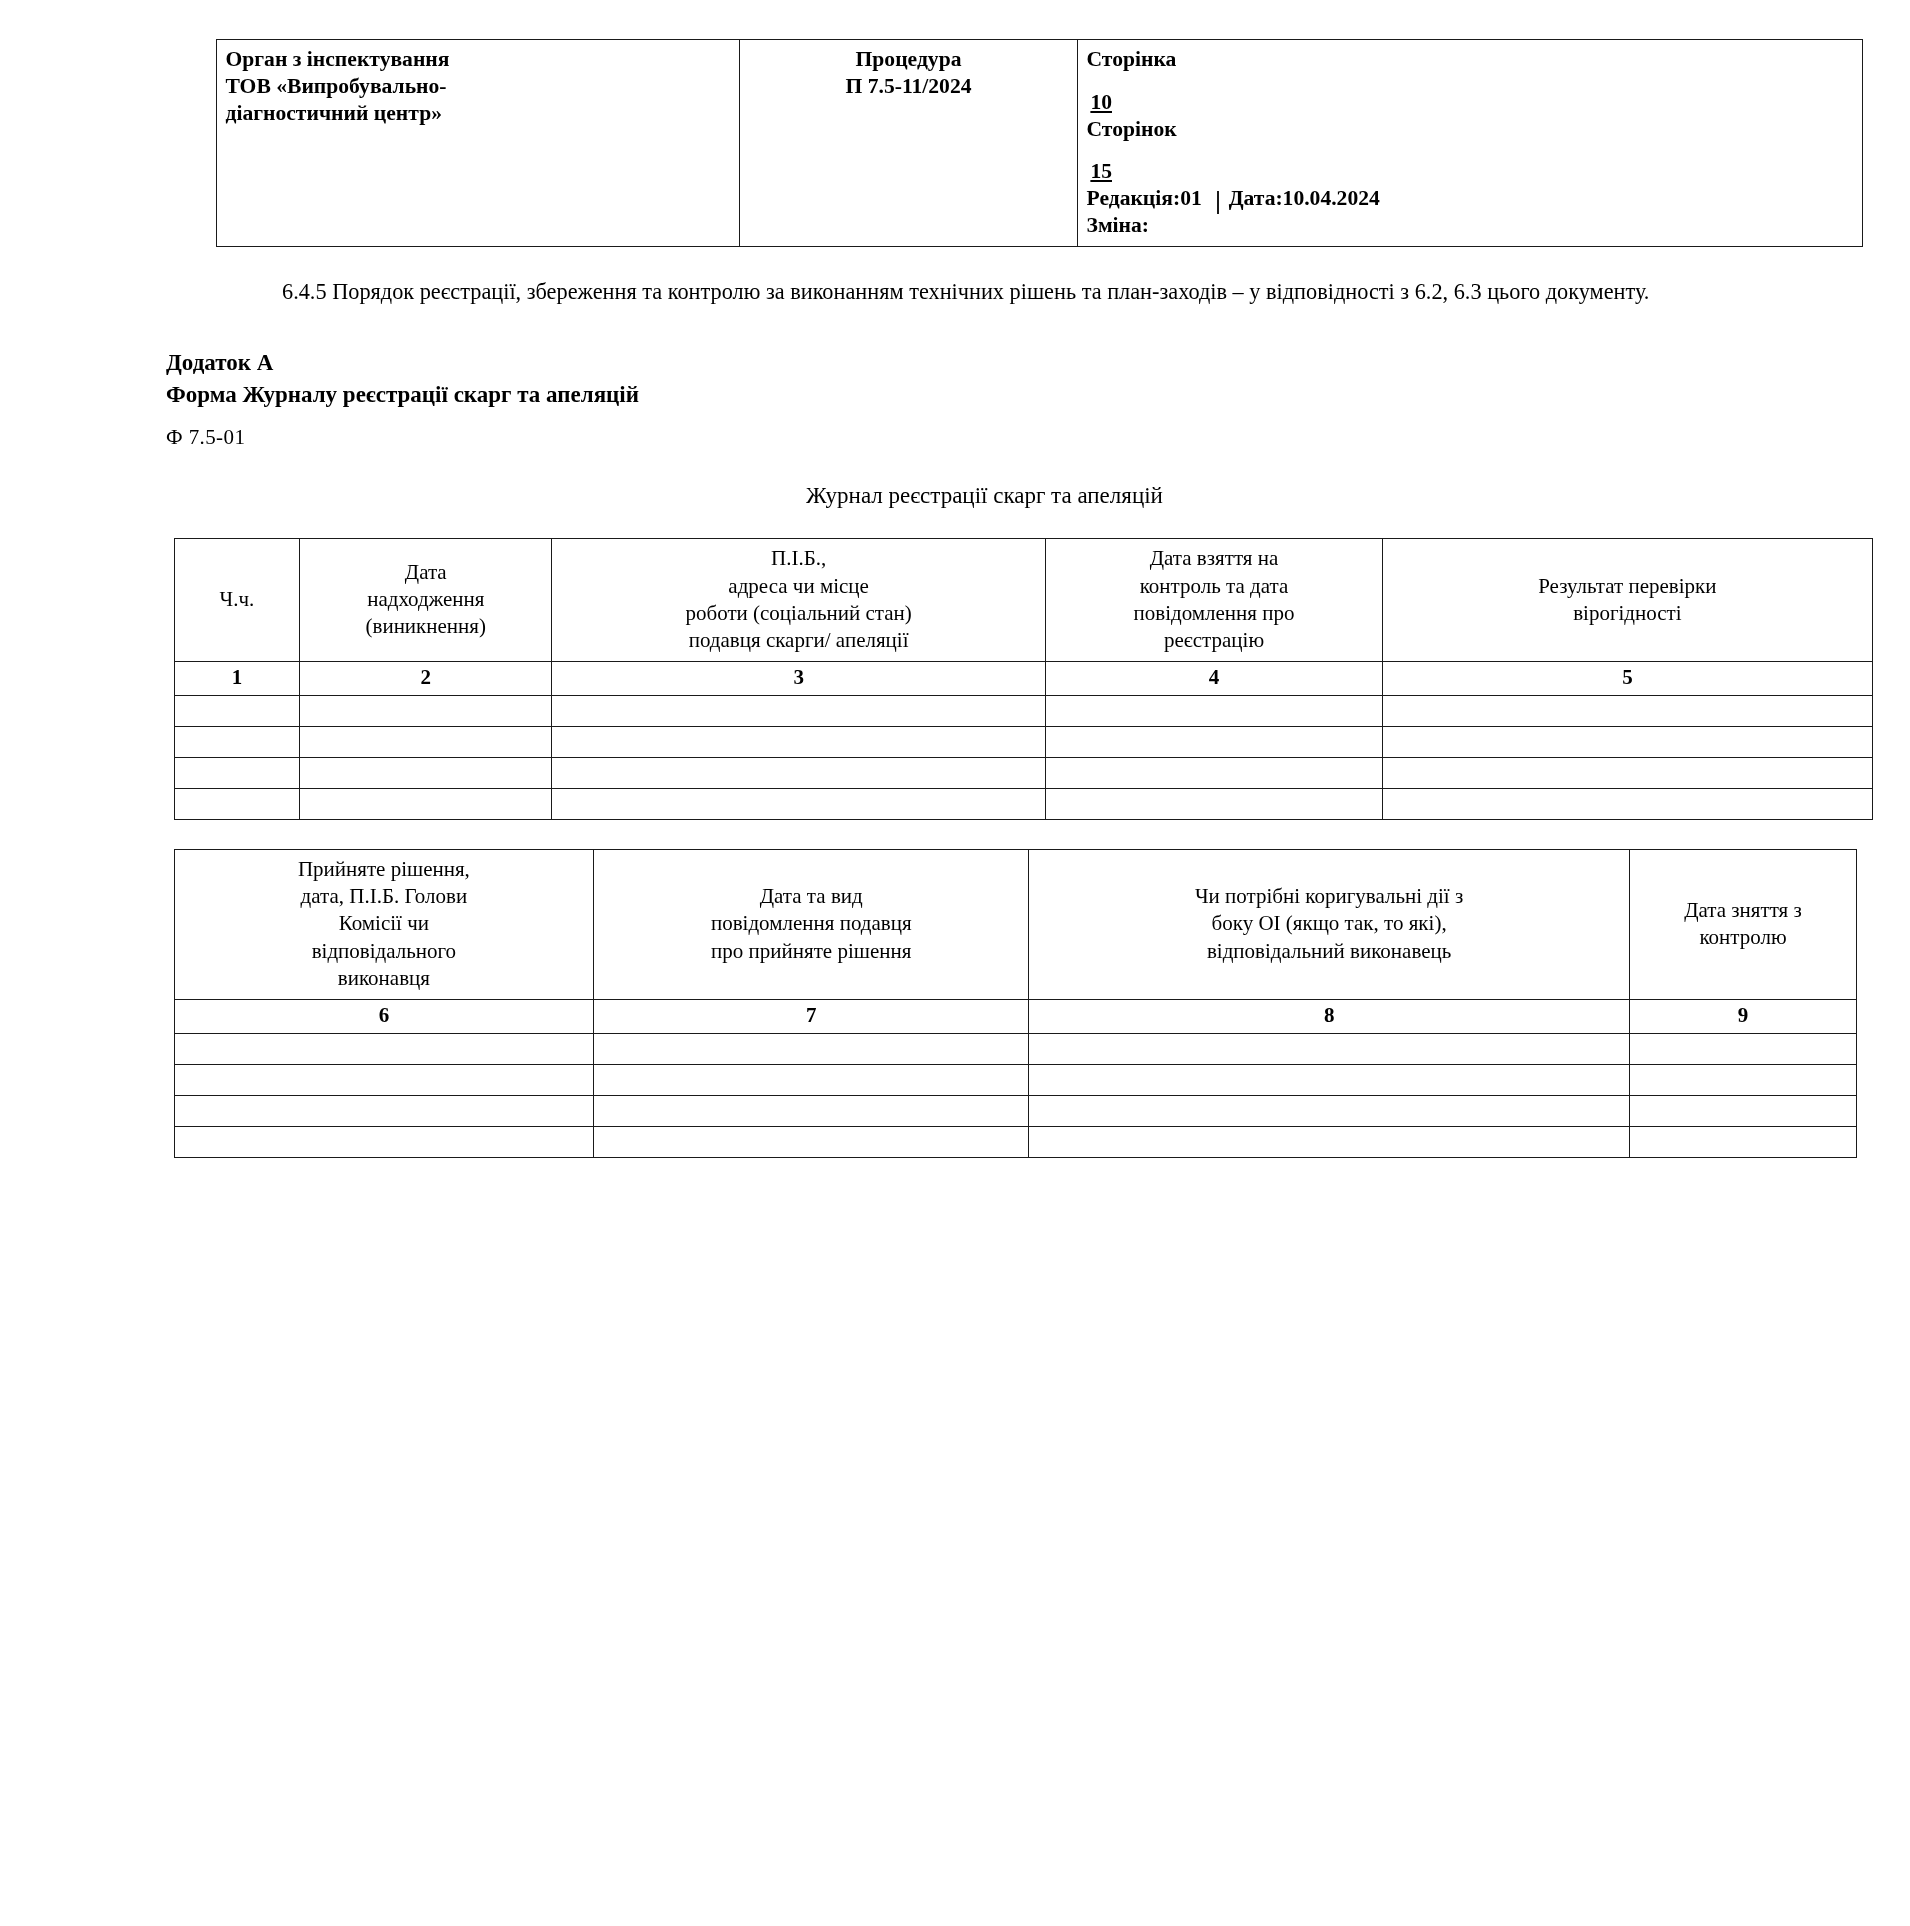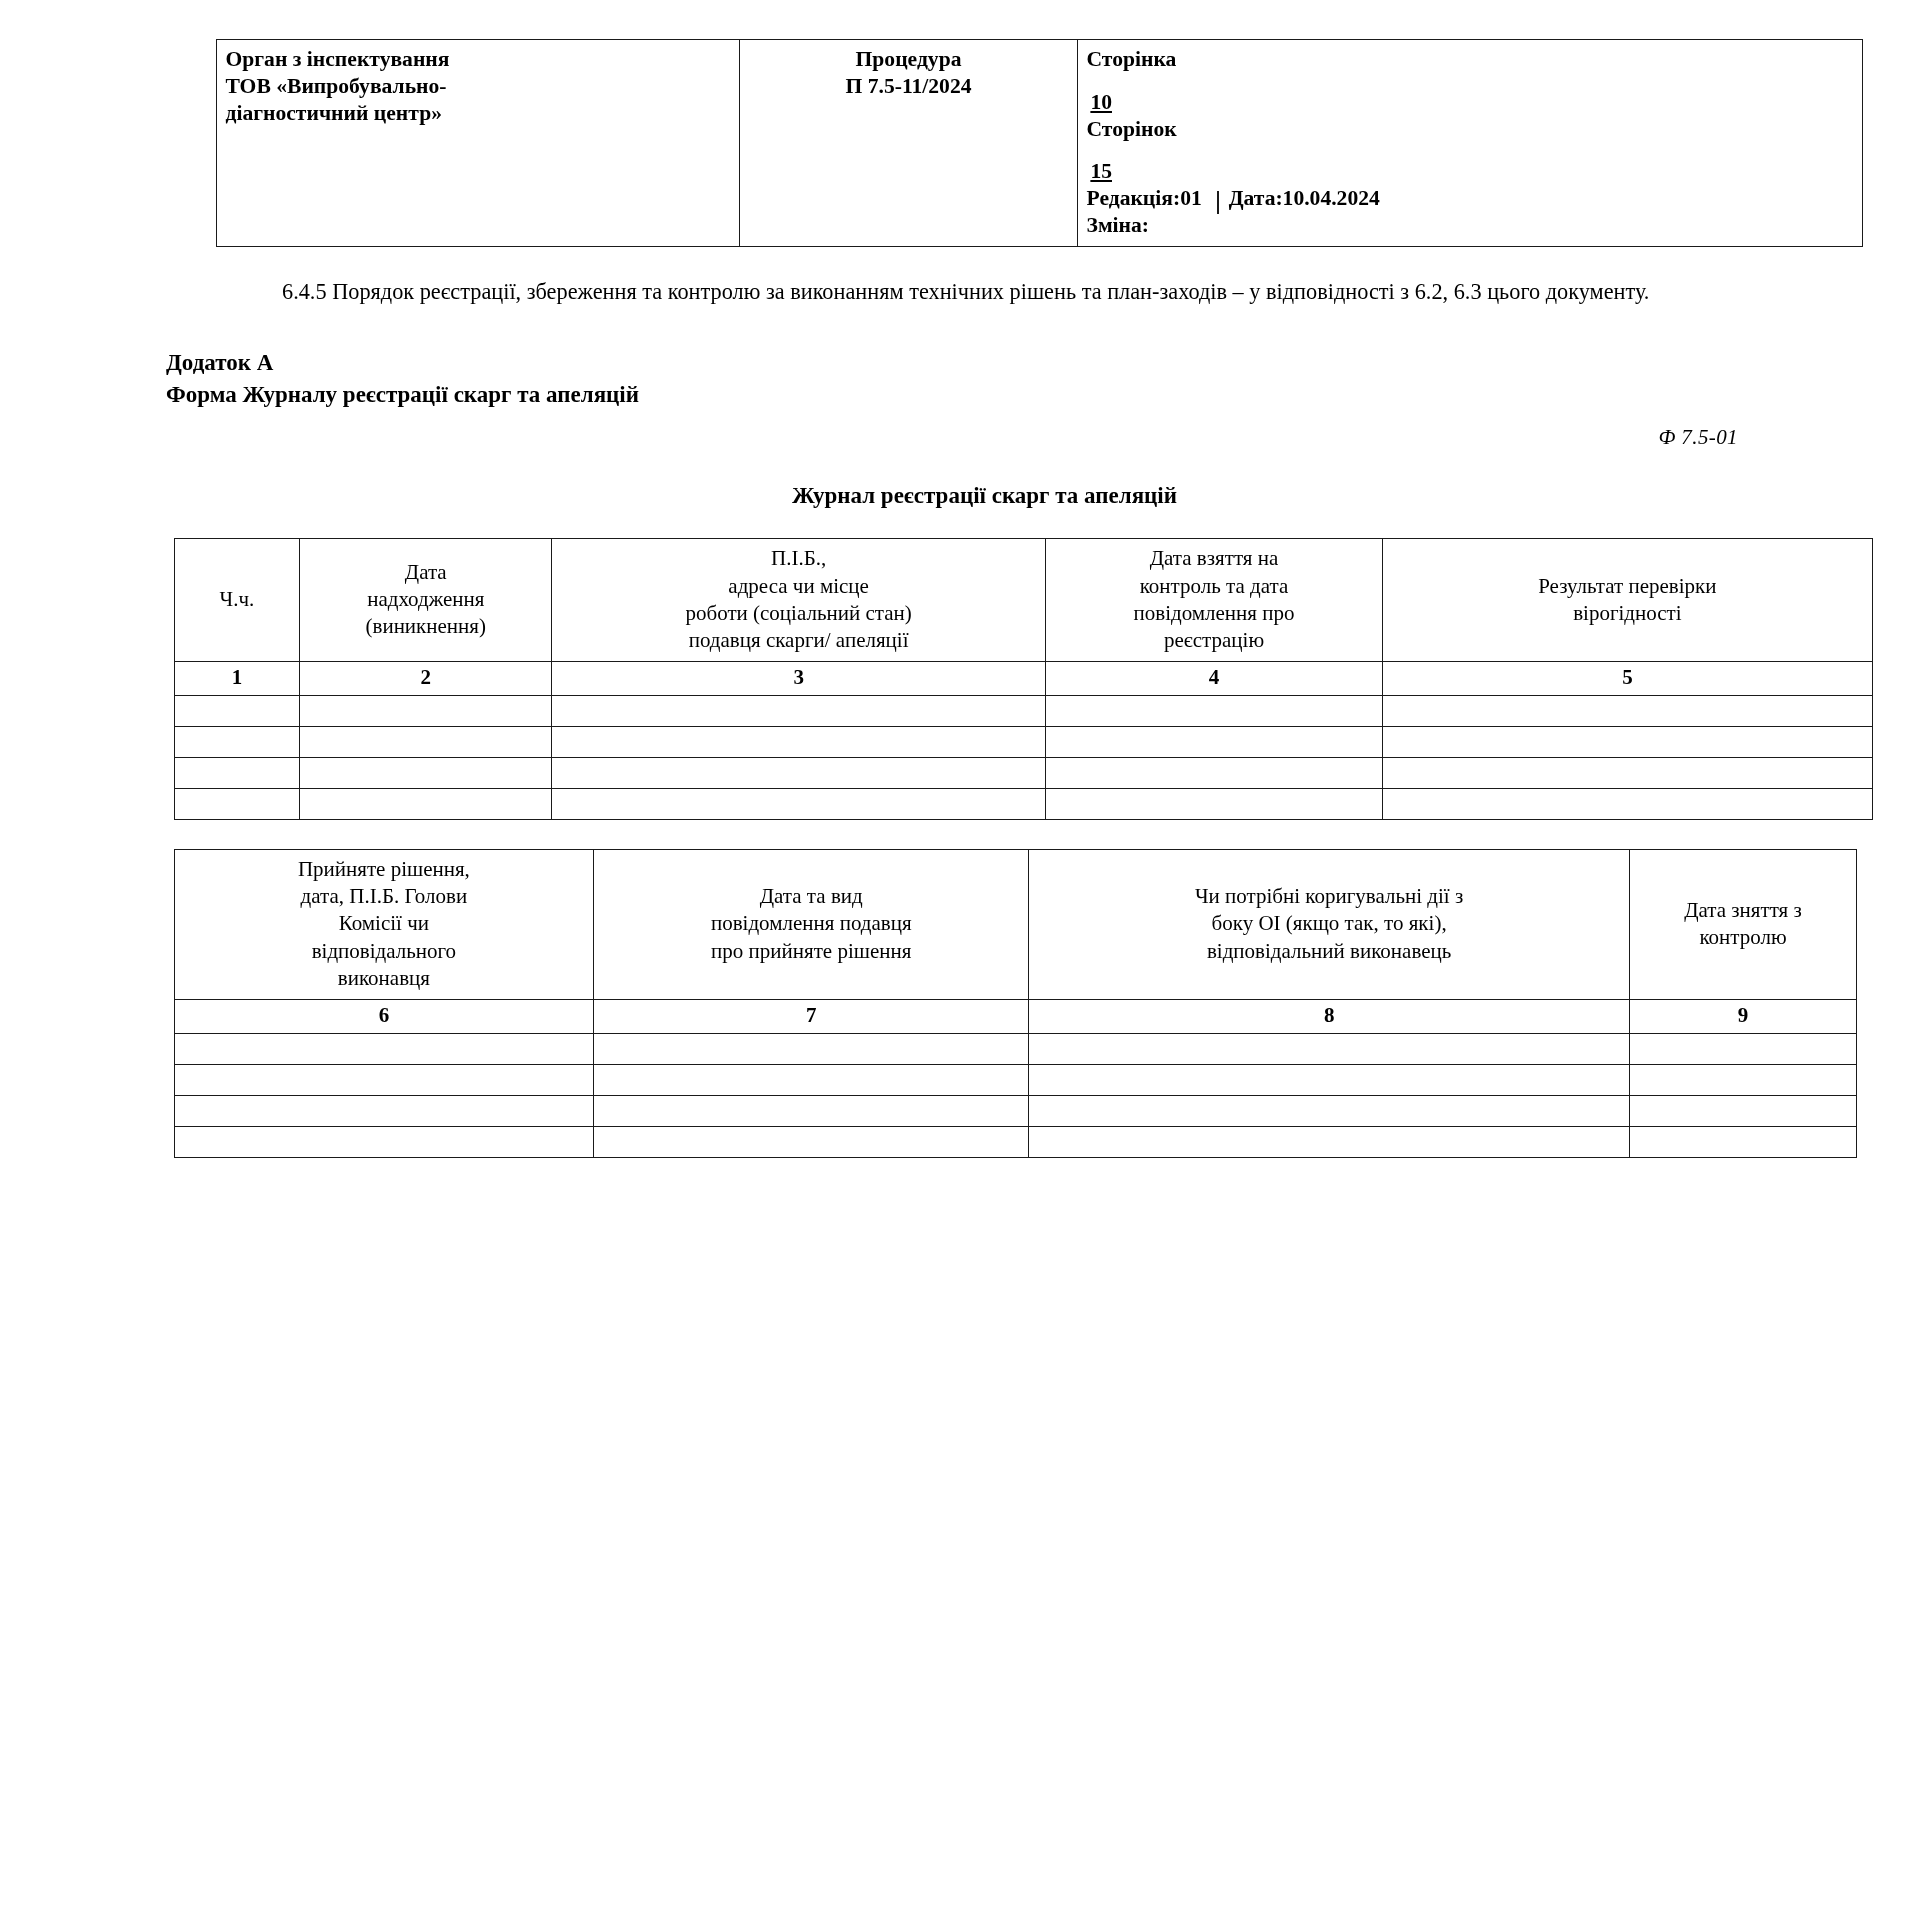--- a/index.html
+++ b/index.html
@@ -86,29 +86,27 @@
     font-weight: bold;
     font-size: 23px;
     line-height: 1.42;
   }
   .center-block .n {
     font-weight: normal;
     font-size: 23px;
     line-height: 1.42;
   }
   .form-code {
-    text-align: right;
-    font-style: italic;
     font-size: 21px;
     margin: 13px 65px 0 0;
     letter-spacing: 0.4px;
   }
   .journal-title {
     text-align: center;
-    font-weight: bold;
+    font-weight: normal;
     font-size: 23px;
     margin-top: 33px;
   }
 
   
   table.jtable {
     border-collapse: collapse;
     table-layout: fixed;
     margin-top: 29px;
   }

